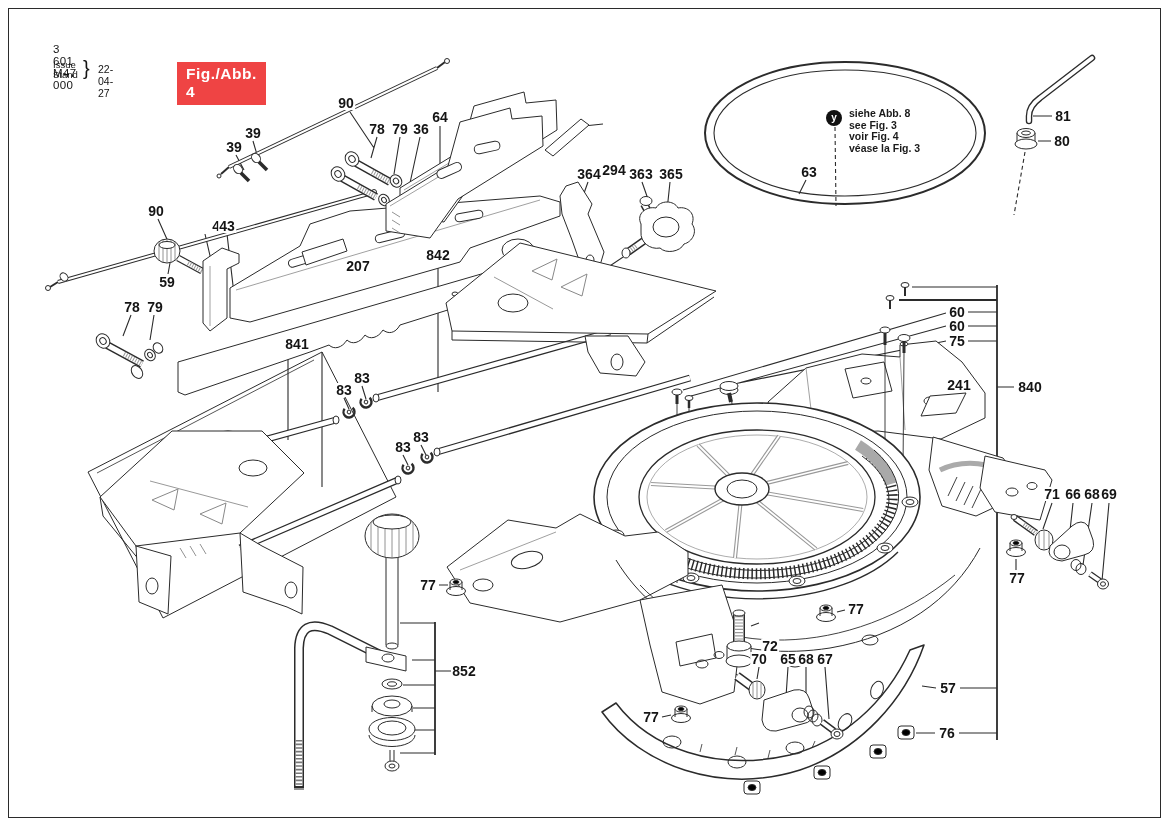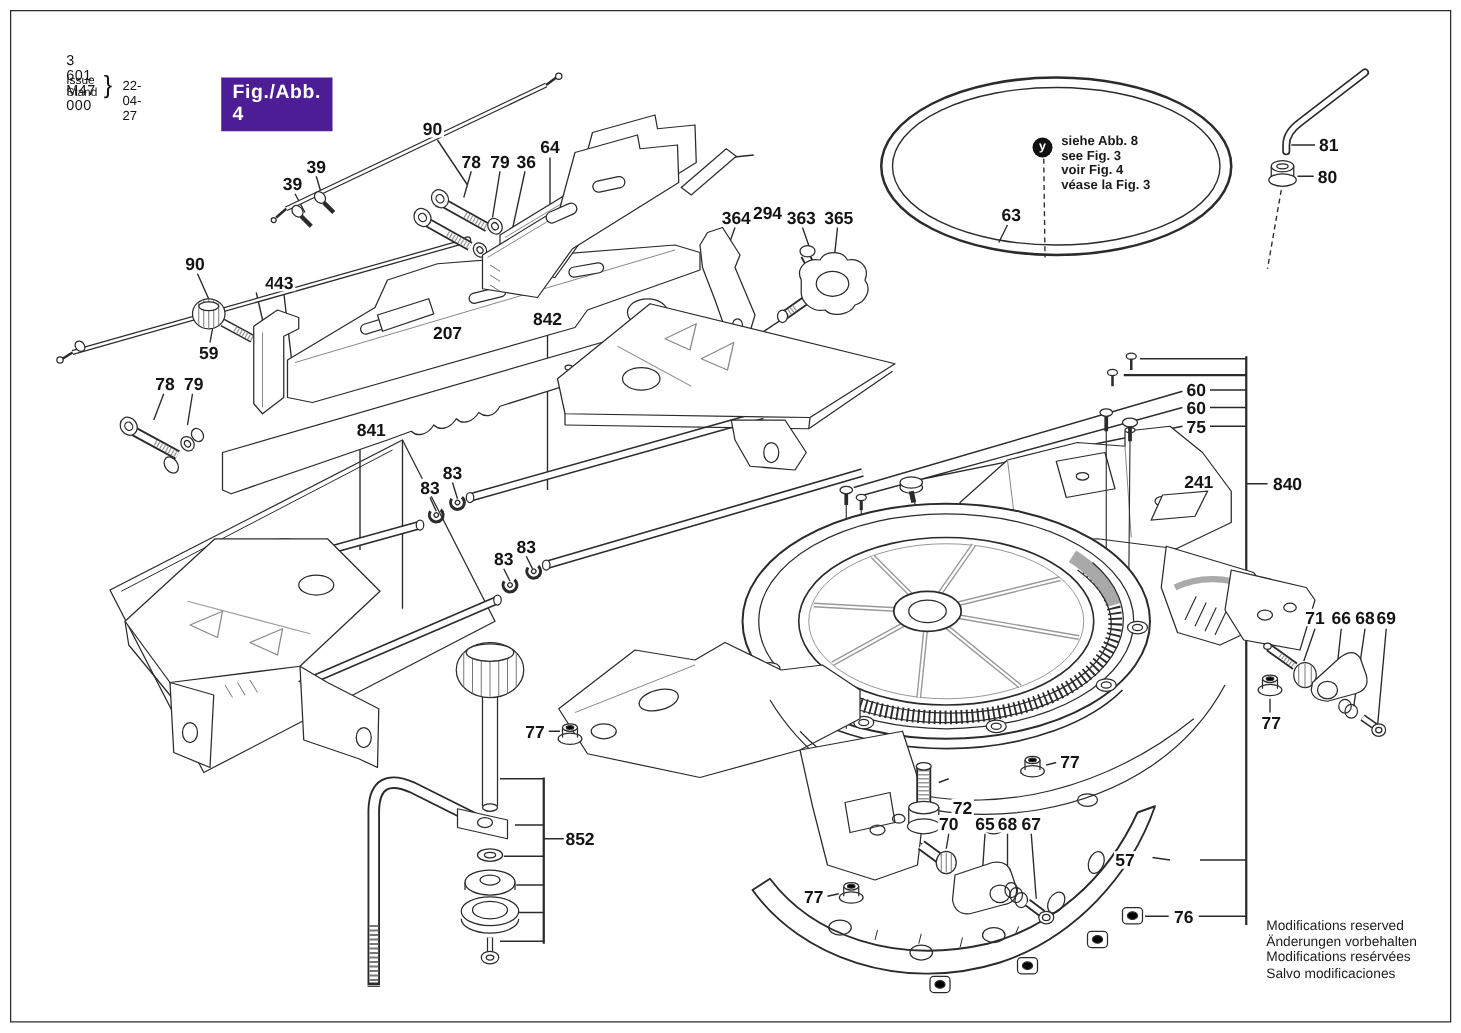--- a/index.html
+++ b/index.html
@@ -8,21 +8,21 @@
   #frame{position:absolute;left:8px;top:8px;right:8px;bottom:8px;border:1.5px solid #2b2b2b;}
   svg{position:absolute;left:0;top:0;}
   .plabel{position:absolute;transform:translate(-50%,-50%);font:bold 14px "Liberation Sans",sans-serif;
           color:#141414;background:#fff;padding:0 1px;line-height:1;white-space:nowrap;}
   #title-block{position:absolute;left:0;top:0;}
   #part-number{position:absolute;left:53px;top:43px;font-size:11.5px;letter-spacing:.4px;}
   #issue-top{position:absolute;left:53px;top:59px;font-size:9.5px;}
   #issue-bottom{position:absolute;left:53px;top:69px;font-size:9.5px;}
   #issue-brace{position:absolute;left:83px;top:57px;font-size:20px;font-weight:normal;}
   #issue-date{position:absolute;left:98px;top:63px;font-size:10.5px;}
-  #fig-badge{position:absolute;left:177px;top:62px;background:#4c1d95;color:#fff;
+  #fig-badge{position:absolute;left:177px;top:62px;background:#ef4444;color:#fff;
              font-weight:bold;font-size:15.5px;padding:3px 9px 4px 9px;letter-spacing:.5px;}
   #ref-note{position:absolute;left:826px;top:108px;}
   #ref-marker{position:absolute;left:0;top:2px;width:16px;height:16px;border-radius:50%;
               background:#111;color:#fff;font:bold 10px "Liberation Sans",sans-serif;
               text-align:center;line-height:16px;}
   #ref-lines{position:absolute;left:23px;top:0;font:bold 10.5px "Liberation Sans",sans-serif;
              line-height:11.5px;white-space:nowrap;color:#1a1a1a;}
   #footer-note{position:absolute;left:1013px;top:735px;font-size:11px;line-height:12.5px;
                white-space:nowrap;color:#1c1c1c;}
 </style>
@@ -492,23 +492,17 @@
       <span class="plabel" style="left: 1017px; top: 578px;">77</span>
       <span class="plabel" style="left: 428px; top: 585px;">77</span>
       <span class="plabel" style="left: 770px; top: 622px; margin-top: 24px;">72</span>
       <span class="plabel" style="left: 856px; top: 609px;">77</span>
       <span class="plabel" style="left: 759px; top: 659px;">70</span>
       <span class="plabel" style="left: 788px; top: 659px;">65</span>
       <span class="plabel" style="left: 806px; top: 659px;">68</span>
       <span class="plabel" style="left: 825px; top: 659px;">67</span>
       <span class="plabel" style="left: 651px; top: 717px;">77</span>
       <span class="plabel" style="left: 464px; top: 671px;">852</span>
-      <span class="plabel" style="left: 900px; top: 688px;">57</span>
+      <span class="plabel" style="left: 948px; top: 688px;">57</span>
       <span class="plabel" style="left: 947px; top: 733px;">76</span>
     </div>
 
-  <div id="footer-note">
-    <div>Modifications reserved</div>
-    <div>Änderungen vorbehalten</div>
-    <div>Modifications resérvées</div>
-    <div>Salvo modificaciones</div>
-  </div>
 </div>
 
 </body></html>

